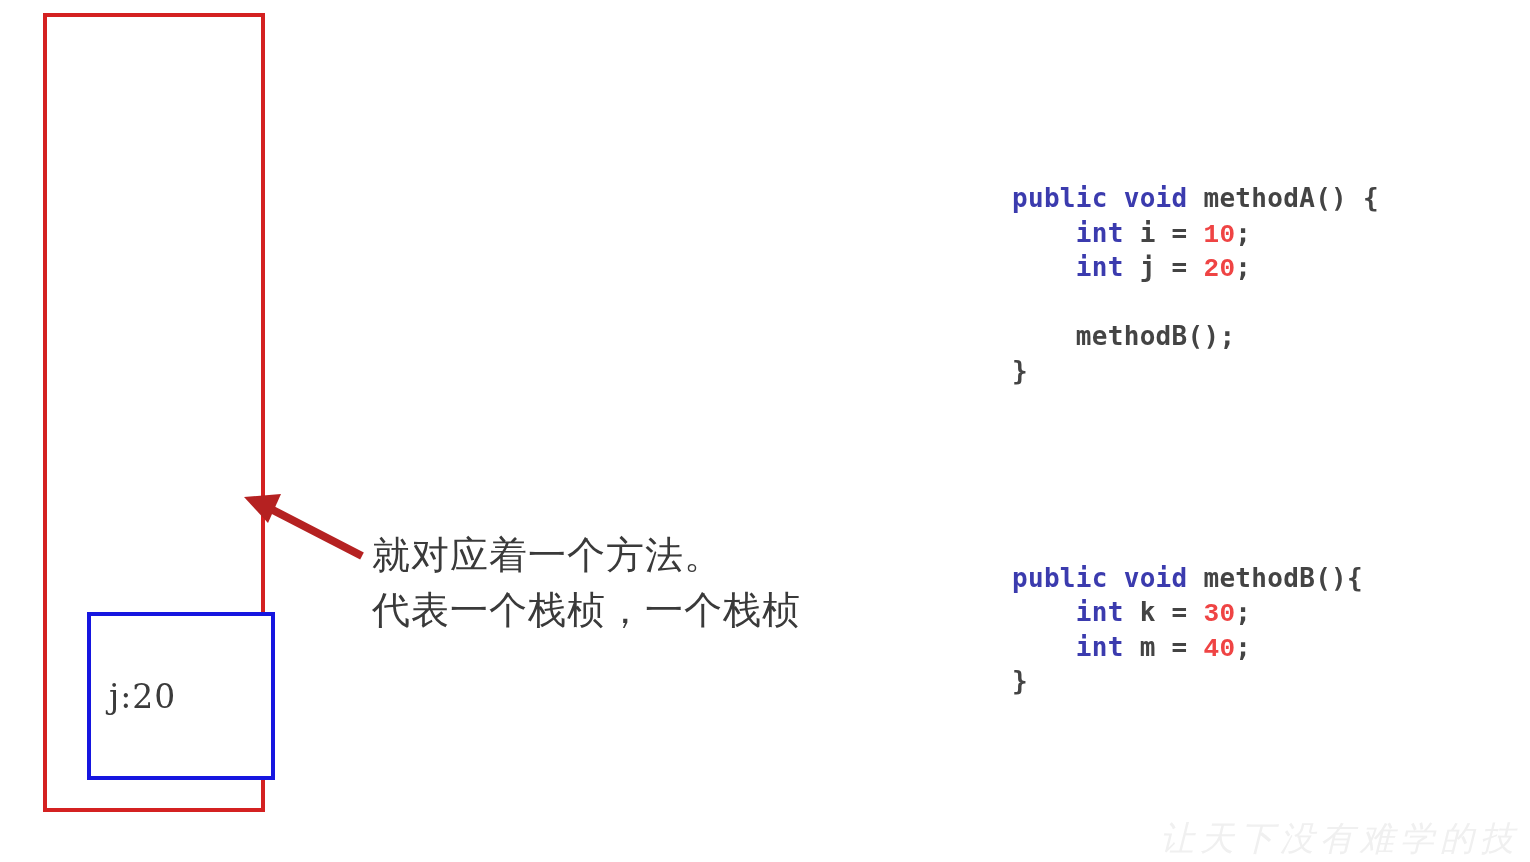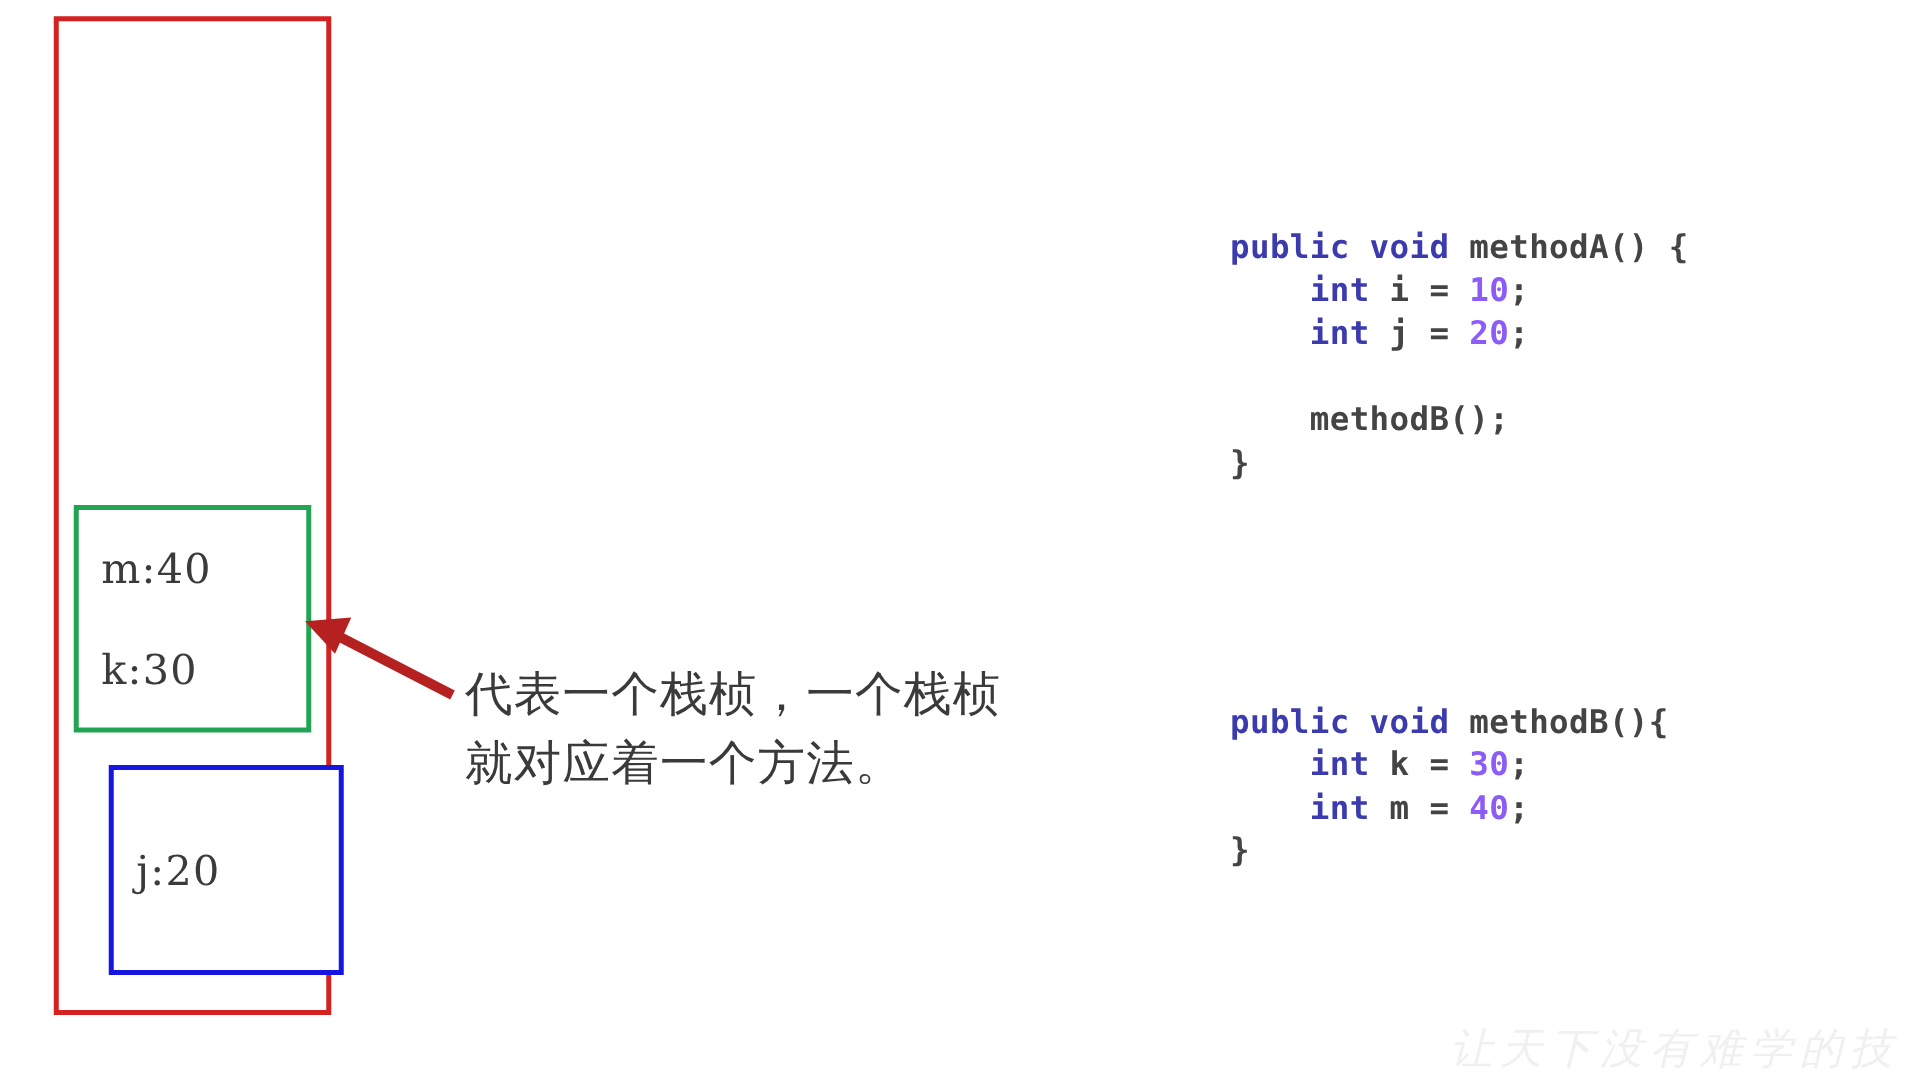--- a/index.html
+++ b/index.html
@@ -100,24 +100,24 @@
     left: 984px;
     top: 112px;
     font-family: "DejaVu Sans Mono", "Liberation Mono", monospace;
     font-size: 26px;
     line-height: 34.5px;
     white-space: pre;
     color: #444444;
     font-weight: bold;
     letter-spacing: 0.3px;
   }
-  .code-line { height: 34.5px; }
+  .code-line { height: 34.5px; margin-left: 28px; }
   .code-line.blank { height: 34.5px; }
   .kw   { color: #3b3bae; }
-  .num  { color: #8b5cf6; }
+  .num  { color: #ef4444; font-family: Liberation Mono, monospace; }
   .plain{ color: #444444; }
 
   
   .watermark {
     position: absolute;
     left: 1160px;
     top: 816px;
     font-family: "DejaVu Serif", "Liberation Serif", serif;
     font-size: 34px;
     color: #f0f0f0;
@@ -127,41 +127,35 @@
     user-select: none;
   }
 </style>
 </head>
 <body>
 
 <div id="root">
 
   <div class="stack-outer"></div>
 
-  <div class="frame frame-b">
-    <div class="frame-rows">
-      <div class="var-row">m:40</div>
-      <div class="var-row">k:30</div>
-    </div>
-  </div>
 
   <div class="frame frame-a">
     <div class="frame-rows">
       <div class="var-row">j:20</div>
     </div>
   </div>
 
   <svg class="arrow-svg" viewBox="0 0 150 95">
     <line x1="127" y1="76" x2="30" y2="26" stroke="#b52121" stroke-width="8" stroke-linecap="butt"></line>
     <polygon points="9,17 46,14 33,43" fill="#b52121"></polygon>
   </svg>
 
   <div class="annotation">
+    <div>就对应着一个方法。</div>
     <div>代表一个栈桢，一个栈桢</div>
-    <div>就对应着一个方法。</div>
   </div>
 
   <div class="code-panel">
     <div id="code-methodA"><div class="code-line"><span class="kw">public void </span><span class="plain">methodA() {</span></div><div class="code-line"><span class="plain">    </span><span class="kw">int</span><span class="plain"> i = </span><span class="num">10</span><span class="plain">;</span></div><div class="code-line"><span class="plain">    </span><span class="kw">int</span><span class="plain"> j = </span><span class="num">20</span><span class="plain">;</span></div><div class="code-line blank">&nbsp;</div><div class="code-line"><span class="plain">    methodB();</span></div><div class="code-line"><span class="plain">}</span></div></div>
     <div class="code-line blank"></div>
     <div id="code-methodB"><div class="code-line"><span class="kw">public void </span><span class="plain">methodB(){</span></div><div class="code-line"><span class="plain">    </span><span class="kw">int</span><span class="plain"> k = </span><span class="num">30</span><span class="plain">;</span></div><div class="code-line"><span class="plain">    </span><span class="kw">int</span><span class="plain"> m = </span><span class="num">40</span><span class="plain">;</span></div><div class="code-line"><span class="plain">}</span></div></div>
   </div>
 
   <div class="watermark">让天下没有难学的技</div>
 

